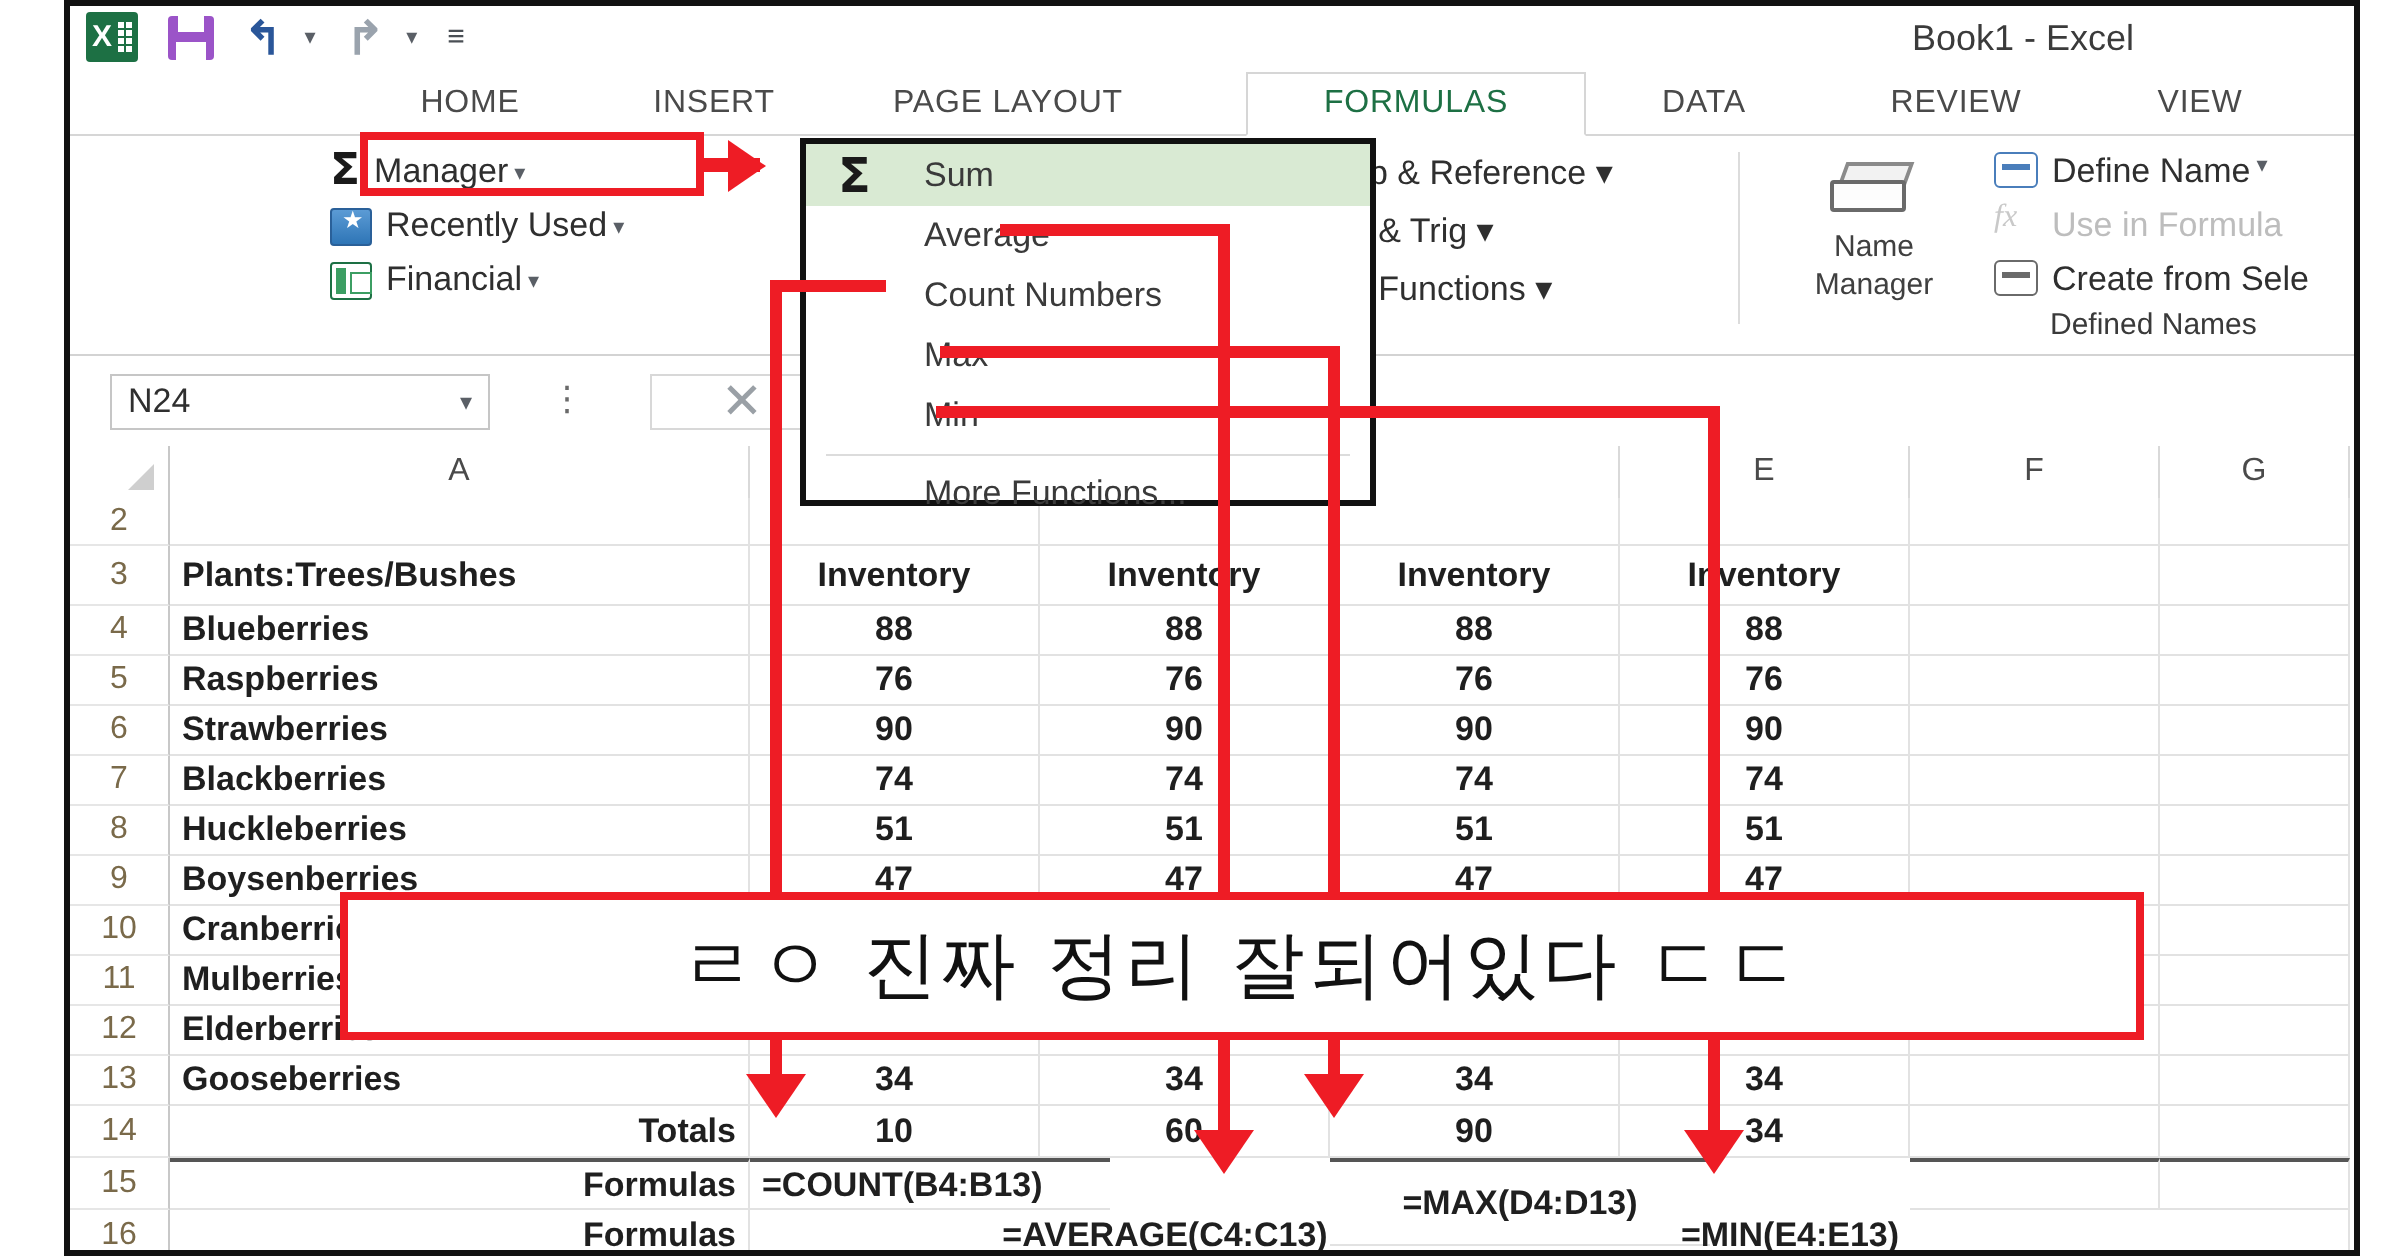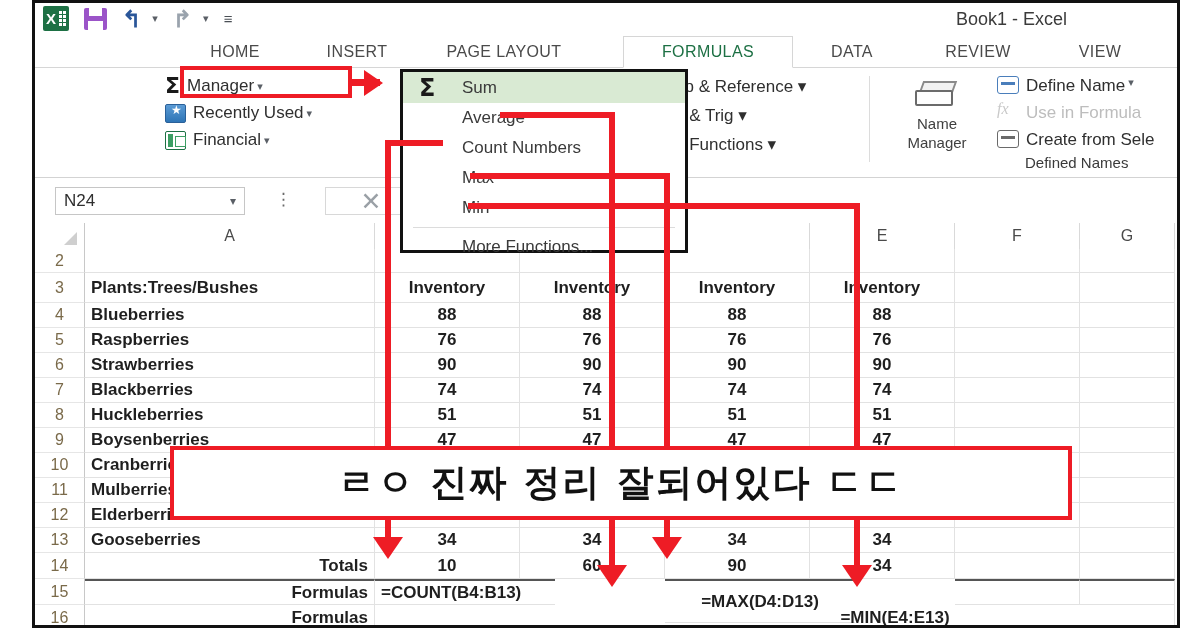--- a/index.html
+++ b/index.html
@@ -339,21 +339,21 @@
   .caption-box {
     position: absolute;
     left: 170px; top: 446px;
     width: 902px; height: 74px;
     background: #ffffff;
     border: 4px solid #ee1c25;
     z-index: 80;
     display: flex; align-items: center; justify-content: center;
   }
   .caption-text {
-    font-size: 37px; font-weight: bold; color: #111111;
+    font-size: 37px; font-weight: normal; color: #111111;
     font-family: "DejaVu Sans", sans-serif;
     letter-spacing: 2px; white-space: nowrap;
   }
 </style>
 </head>
 <body>
 
 <div id="app">
  <div class="window-frame">
 
@@ -613,20 +613,21 @@
 
     <div class="rowhdr" style="top:356px;height:26px;">15</div>
     <div class="gcell right topline" style="left:50px;top:356px;width:290px;height:26px;">Formulas</div>
     <div class="gcell left topline" style="left:340px;top:356px;width:180px;height:26px;border-right:none;">=COUNT(B4:B13)</div>
     <div class="gcell ctr topline" style="left:630px;top:356px;width:190px;height:44px;border-right:none;">=MAX(D4:D13)</div>
     <div class="gcell topline" style="left:920px;top:356px;width:125px;height:26px;"></div>
     <div class="gcell topline" style="left:1045px;top:356px;width:95px;height:26px;"></div>
 
     <div class="rowhdr" style="top:382px;height:26px;">16</div>
     <div class="gcell right" style="left:50px;top:382px;width:290px;height:26px;">Formulas</div>
+    <div class="gcell ctr" style="left:440px;top:382px;width:215px;height:26px;border-right:none;">=AVERAGE(C4:C13)</div>
     <div class="gcell ctr" style="left:760px;top:382px;width:200px;height:26px;border-right:none;">=MIN(E4:E13)</div>
     <div class="gcell" style="left:1045px;top:382px;width:95px;height:26px;"></div>
 
   </div>
 
  </div>
 
  <div class="redlayer">
 
    <div class="autosum-box" style="left:180px;top:66px;width:172px;height:32px;"></div>

